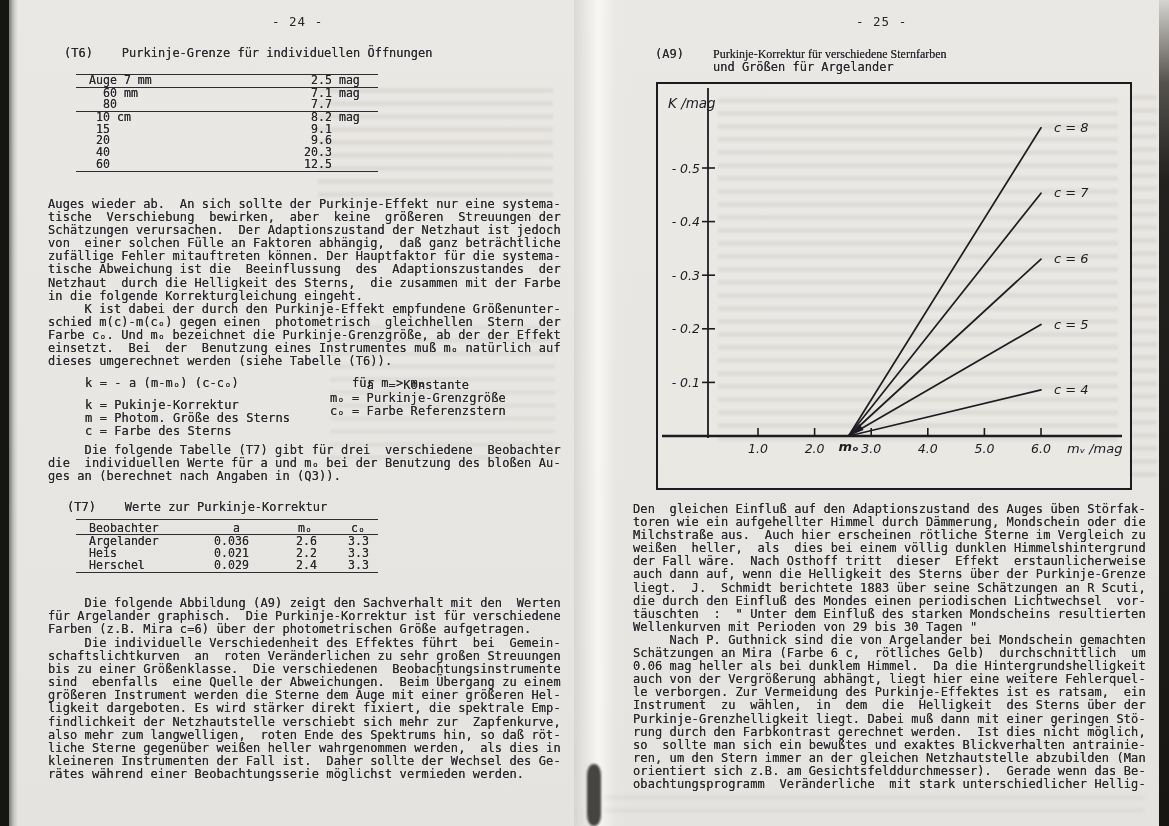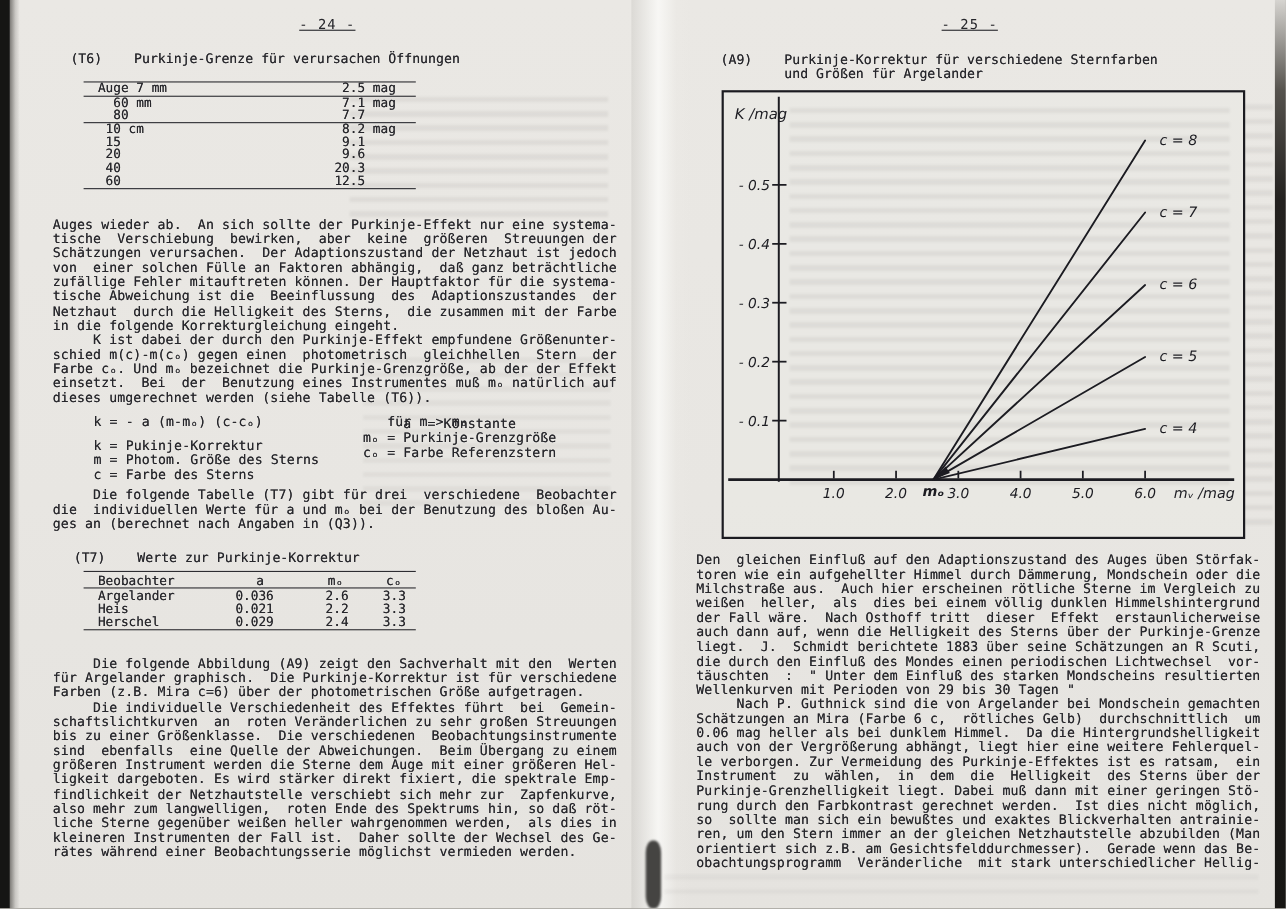--- a/index.html
+++ b/index.html
@@ -8,21 +8,21 @@
     background:linear-gradient(180deg,#eae8e4 0%,#e8e6e2 55%,#e5e3df 100%);
     font-family:"DejaVu Sans Mono","Liberation Mono",monospace;
     color:#26262b;
   }
   .abs{position:absolute;}
   .pre{white-space:pre;}
   .body-text{
     font-size:12px;line-height:13.1px;letter-spacing:0.1px;
     text-shadow:0 0 0.5px rgba(35,35,40,0.75);
   }
-  .pagenum{font-size:12.5px;letter-spacing:1px;text-decoration:underline;}
+  .pagenum{font-size:12.5px;letter-spacing:1px;}
   .cap{font-size:12px;text-shadow:0 0 0.5px rgba(35,35,40,0.75);}
   
   .edge-left{left:0;top:0;width:9px;height:826px;background:#151514;}
   .edge-left2{left:9px;top:0;width:9px;height:826px;
     background:linear-gradient(90deg,#7e7c78,#c9c7c3 55%,rgba(233,231,227,0));}
   .edge-right{left:1159px;top:0;width:10px;height:826px;
     background:linear-gradient(180deg,rgba(100,98,94,0.15) 0%,#55524d 10%,#23211f 22%,#171614 100%);}
   .gutter-light{left:574px;top:0;width:58px;height:826px;
     background:linear-gradient(90deg,rgba(130,128,122,0.14),rgba(252,252,250,0.75) 42%,rgba(240,238,234,0.2) 70%,rgba(240,238,234,0) 95%);}
   .gutter-dark-bottom{left:587px;top:764px;width:14px;height:62px;background:#454442;
@@ -59,21 +59,21 @@
   <div class="abs bleed" style="left:318px;top:88px;width:235px;height:112px;"></div>
   <div class="abs bleed" style="left:330px;top:325px;width:225px;height:135px;opacity:.8;"></div>
   <div class="abs bleed" style="left:1131px;top:95px;width:26px;height:390px;"></div>
   <div class="abs bleed" style="left:604px;top:795px;width:540px;height:20px;opacity:.6;"></div>
 
   <div>
 
     <div class="abs pagenum" style="left:272px;top:14px;">- 24 -</div>
 
     <div class="abs cap" style="left:64px;top:46px;">
-      <span class="pre">(T6)</span><span class="pre">    </span><span class="pre">Purkinje-Grenze für verursachen Öffnungen</span>
+      <span class="pre">(T6)</span><span class="pre">    </span><span class="pre">Purkinje-Grenze für individuellen Öffnungen</span>
     </div>
 
     <div class="abs scan-table" style="left:76px;top:74px;width:302px;">
       <div class="t-row t6-row rule-under">
         <span class="cell" style="left:13px;">Auge 7 mm</span>
         <span class="cell" style="left:228px;"> 2.5 mag</span>
       </div>
       <div class="t-row t6-row">
         <span class="cell" style="left:13px;">  60 mm</span>
         <span class="cell" style="left:228px;"> 7.1 mag</span>
@@ -179,21 +179,21 @@
 liche Sterne gegenüber weißen heller wahrgenommen werden,  als dies in
 kleineren Instrumenten der Fall ist.  Daher sollte der Wechsel des Ge-
 rätes während einer Beobachtungsserie möglichst vermieden werden.</div>
   </div>
 
   <div>
 
     <div class="abs pagenum" style="left:856px;top:14px;">- 25 -</div>
 
     <div class="abs cap pre" style="left:655px;top:47px;">(A9)</div>
-    <div class="abs cap pre" style="left:713px;top:47px;">Purkinje-Korrektur für verschiedene Sternfarben</div>
+    <div class="abs cap pre" style="left:713px;top:47px;font-family:Liberation Serif, serif;">Purkinje-Korrektur für verschiedene Sternfarben</div>
     <div class="abs cap pre" style="left:713px;top:60px;">und Größen für Argelander</div>
 
     <div class="abs figure-box">
       <div class="abs bleed" style="left:60px;top:14px;width:400px;height:345px;"></div>
       <svg id="purkinje-chart" width="468" height="400" viewBox="0 0 468 400">
           <line x1="50" y1="4" x2="50" y2="354" stroke="#1c1c22" stroke-width="1.8"></line>
           <line x1="4" y1="352" x2="464" y2="352" stroke="#1c1c22" stroke-width="2.6"></line>
           <text x="10" y="24" fill="#1c1c22" font-size="13.5" font-family="&quot;DejaVu Sans&quot;,&quot;Liberation Sans&quot;,sans-serif" font-style="italic">K /mag</text>
           <text x="409" y="369" fill="#1c1c22" font-size="13" font-family="&quot;DejaVu Sans&quot;,&quot;Liberation Sans&quot;,sans-serif" font-style="italic">mᵥ /mag</text>
           <line x1="44" y1="84" x2="57" y2="84" stroke="#1c1c22" stroke-width="1.6"></line>

